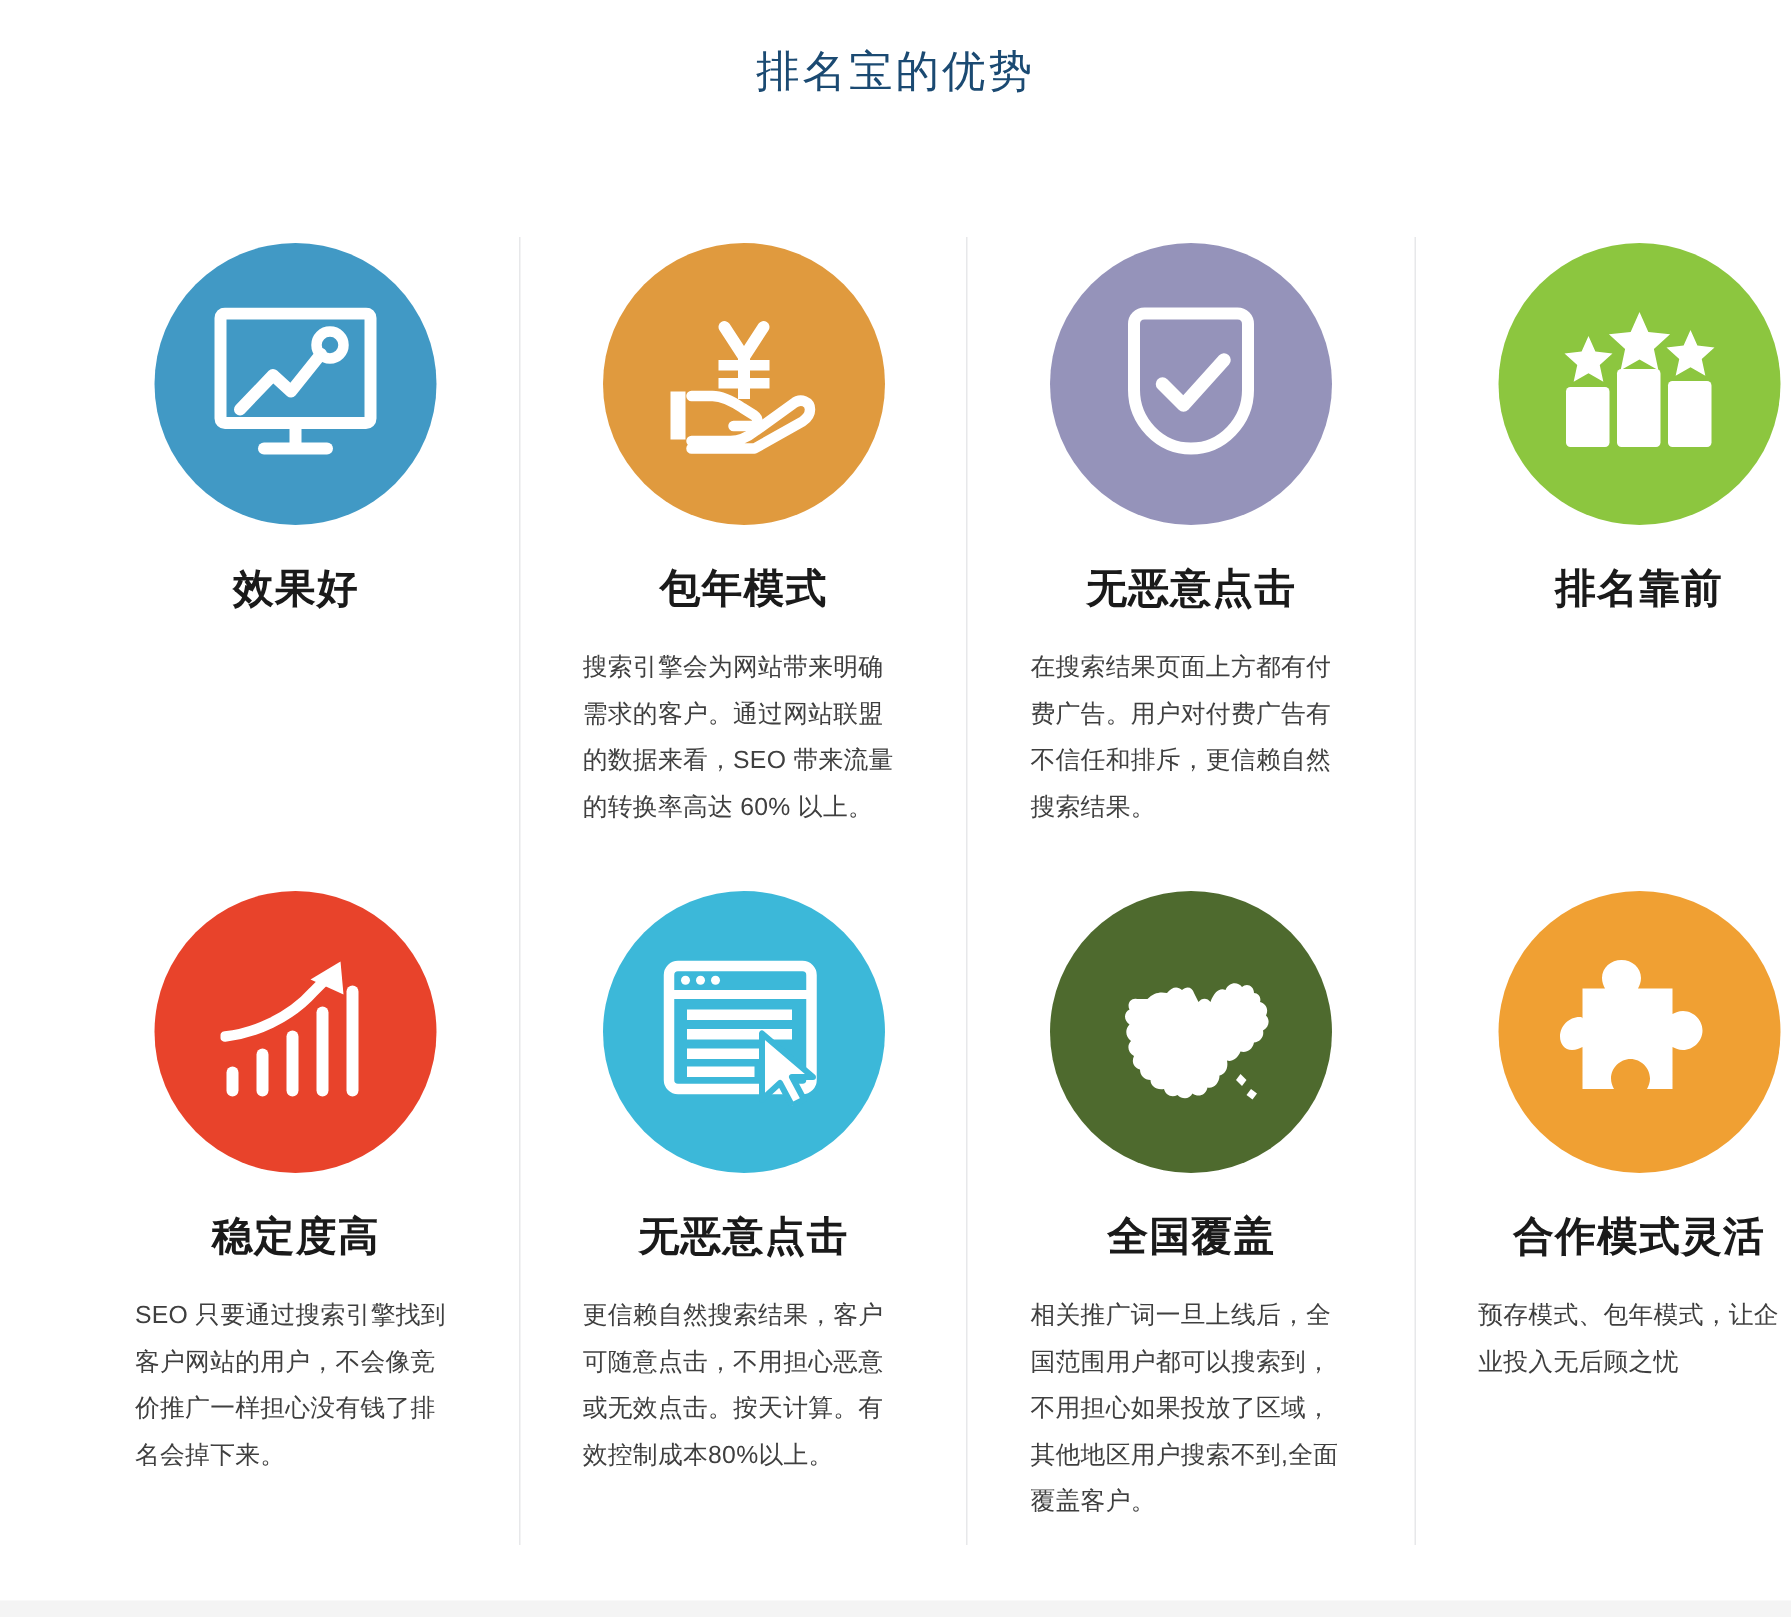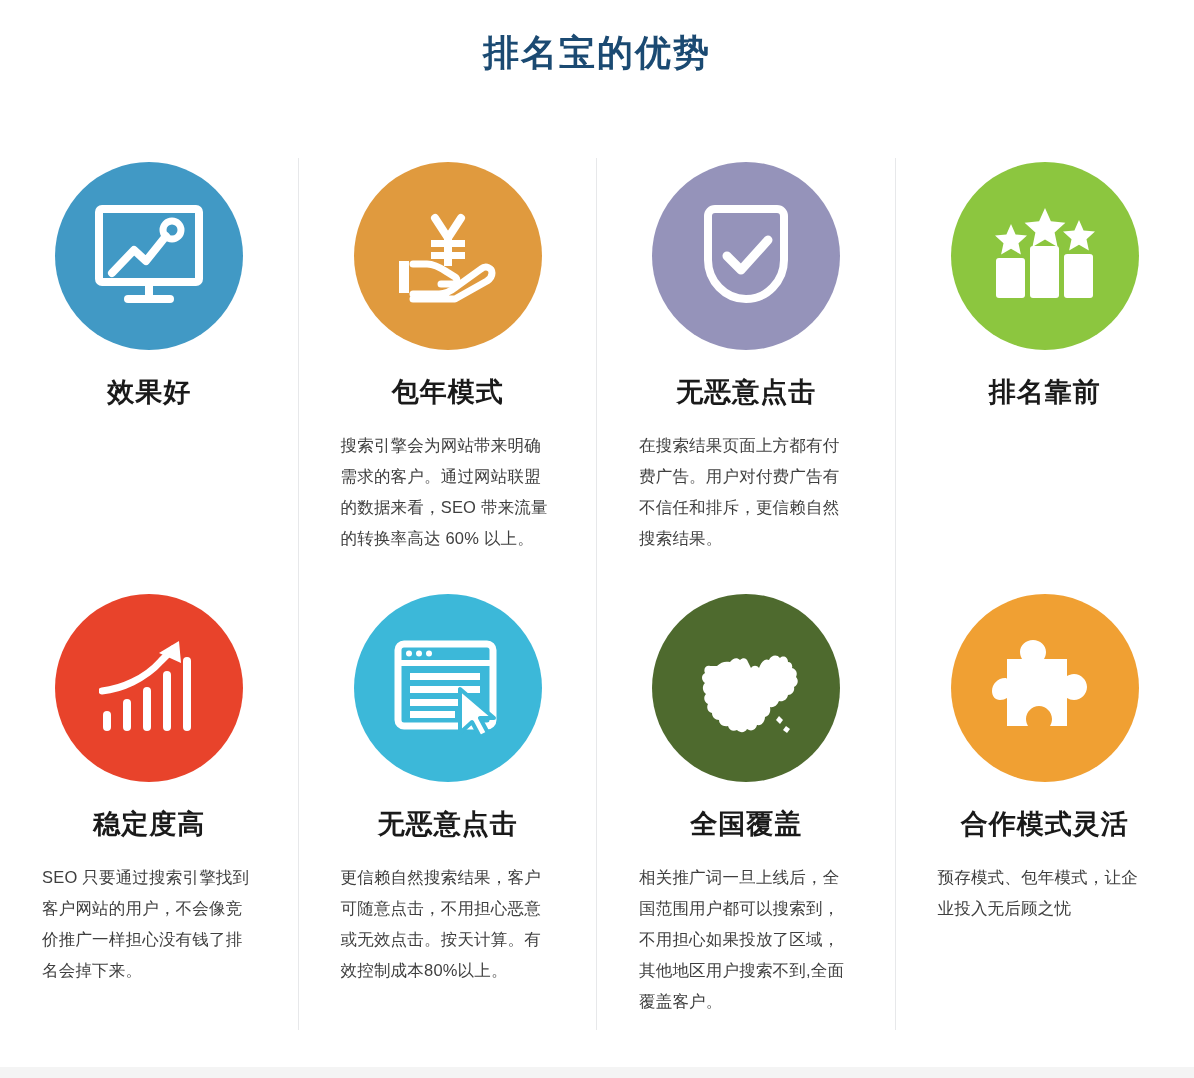--- a/index.html
+++ b/index.html
@@ -19,36 +19,37 @@
     background: #ffffff;
   }
 
   
   .page-title {
     position: absolute;
     top: 30px;
     left: 0;
     width: 1194px;
     text-align: center;
-    font-size: 36px;
-    font-weight: bold;
+    font-size: 29px;
+    font-weight: normal;
     color: #1b4a72;
     letter-spacing: 2px;
     line-height: 1.25;
   }
 
   
   .grid {
     position: absolute;
     top: 158px;
     left: 0;
     width: 1194px;
     display: grid;
     grid-template-columns: repeat(4, 298.5px);
     grid-template-rows: 432px 440px;
+    padding-left: 48px;
   }
 
   .card {
     position: relative;
     padding: 0 42px;
     display: flex;
     flex-direction: column;
     align-items: center;
   }
 

